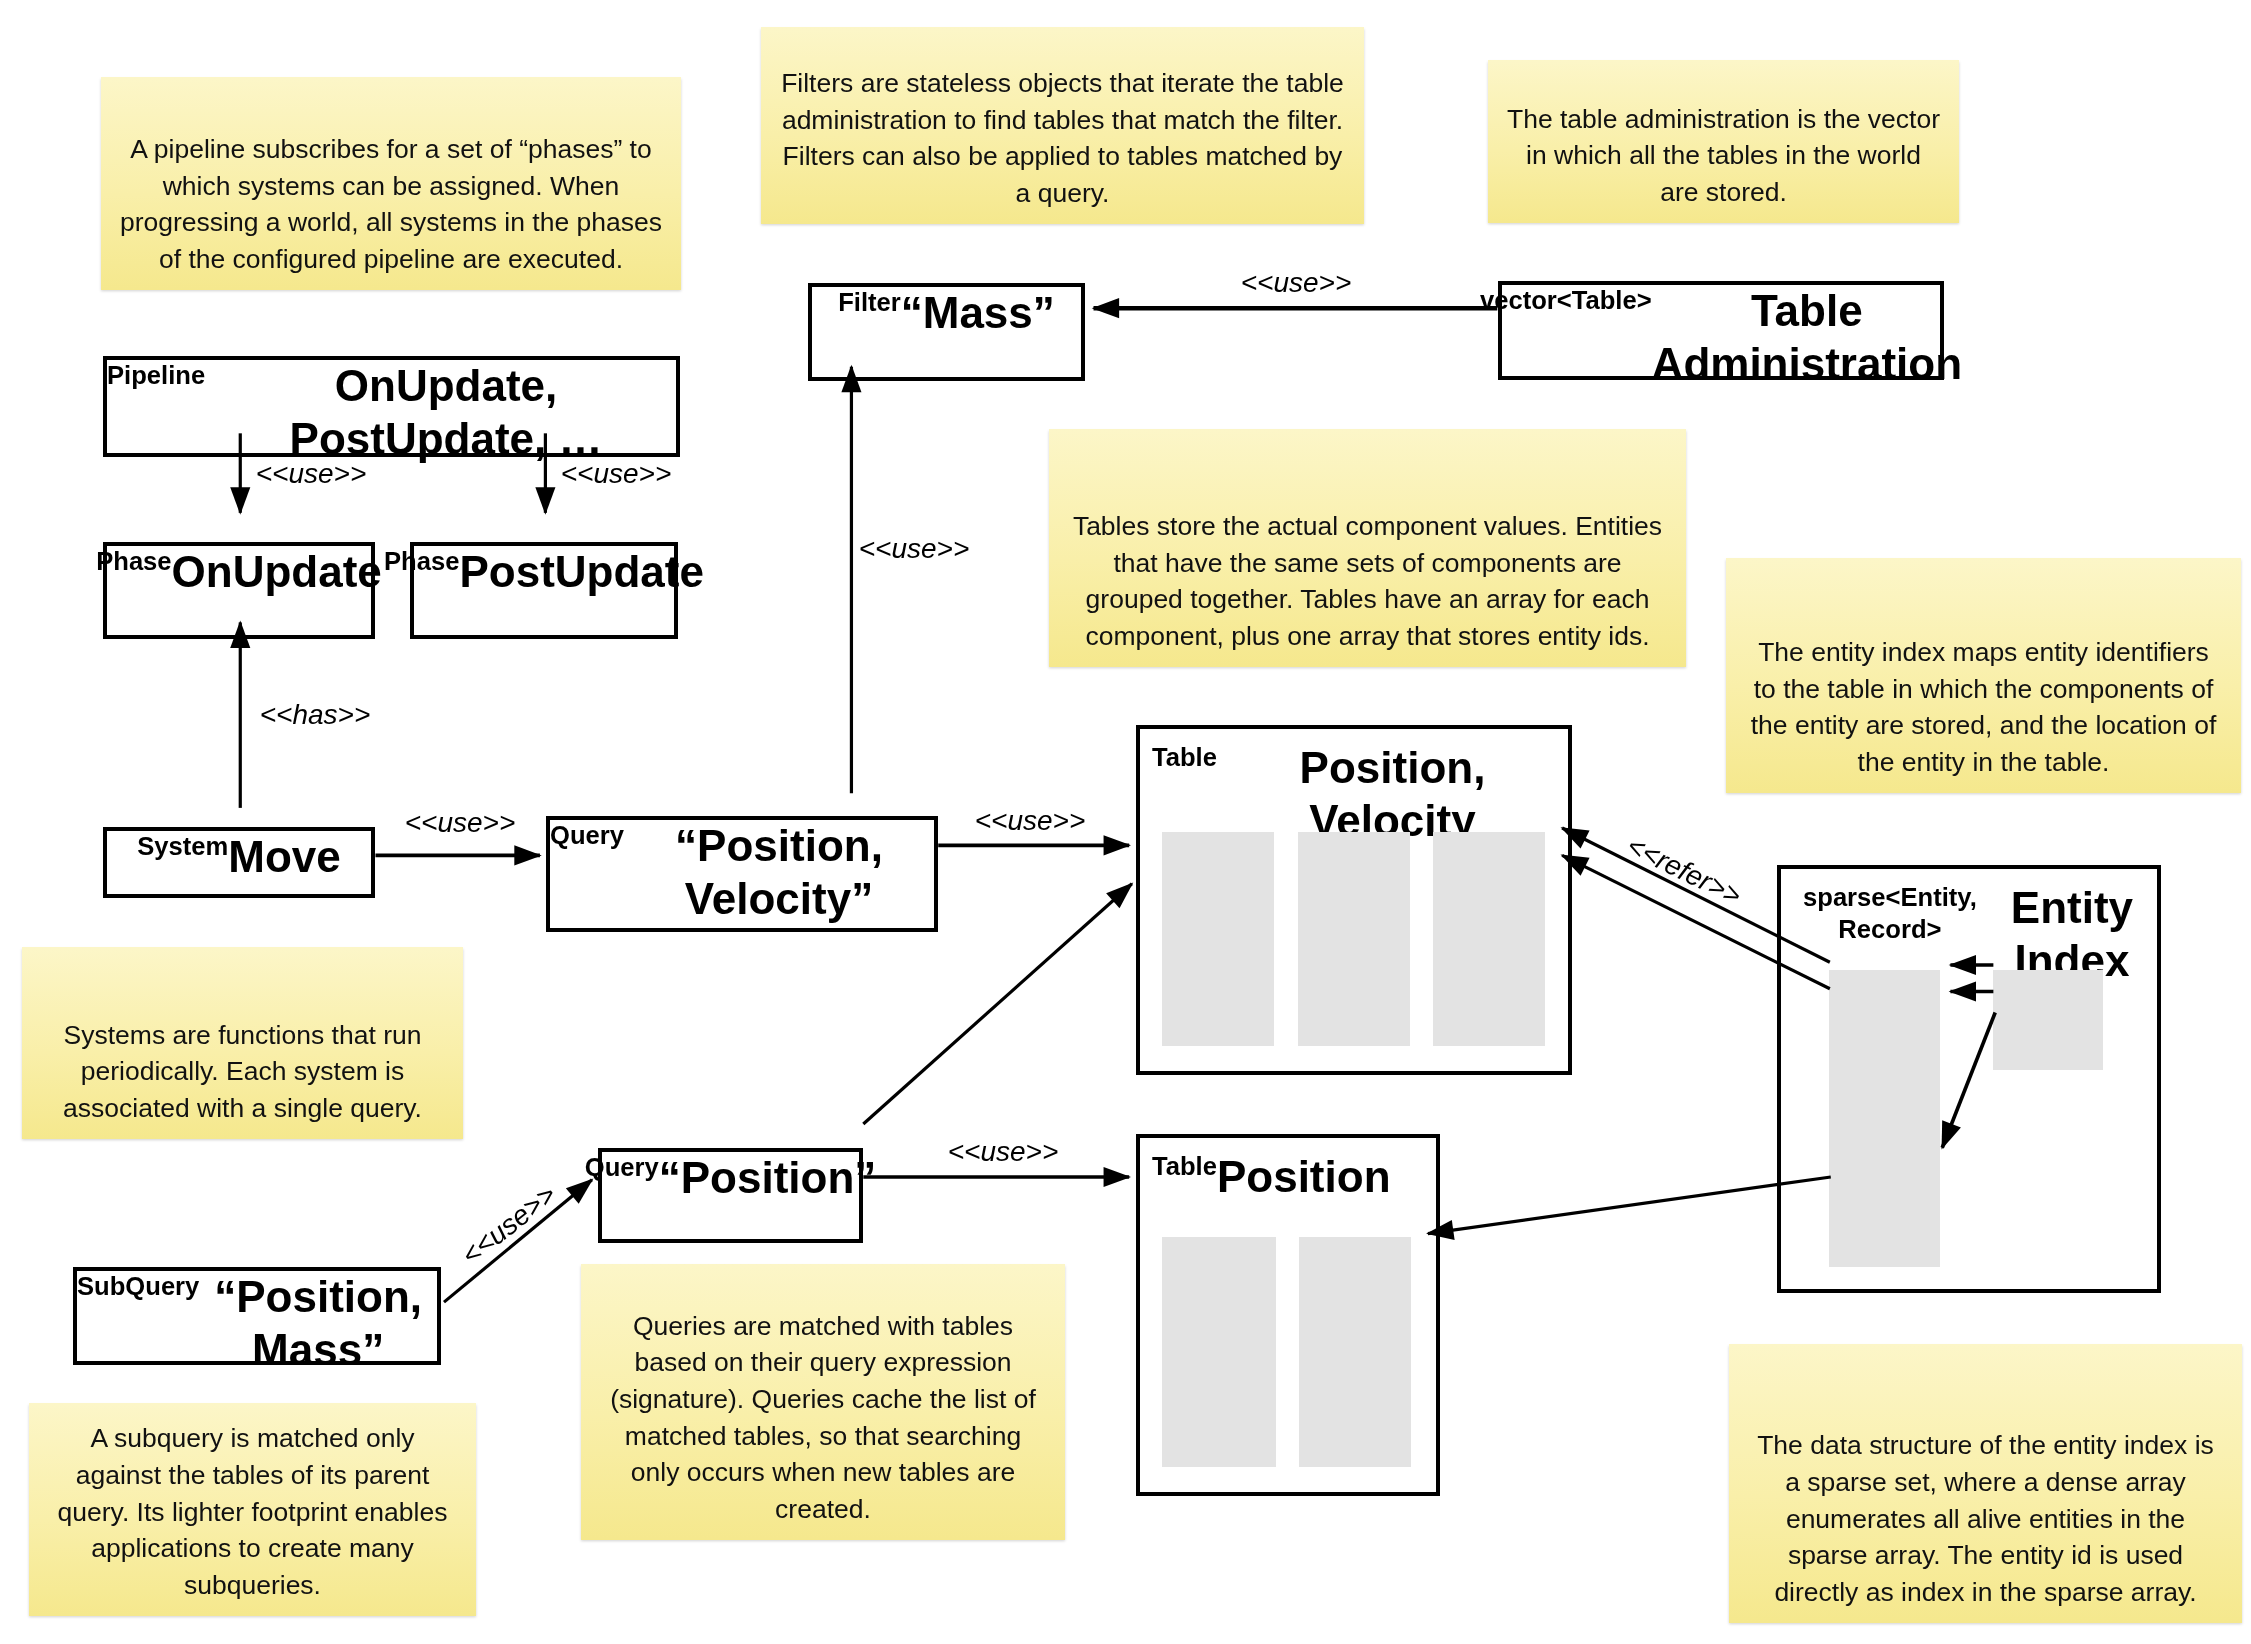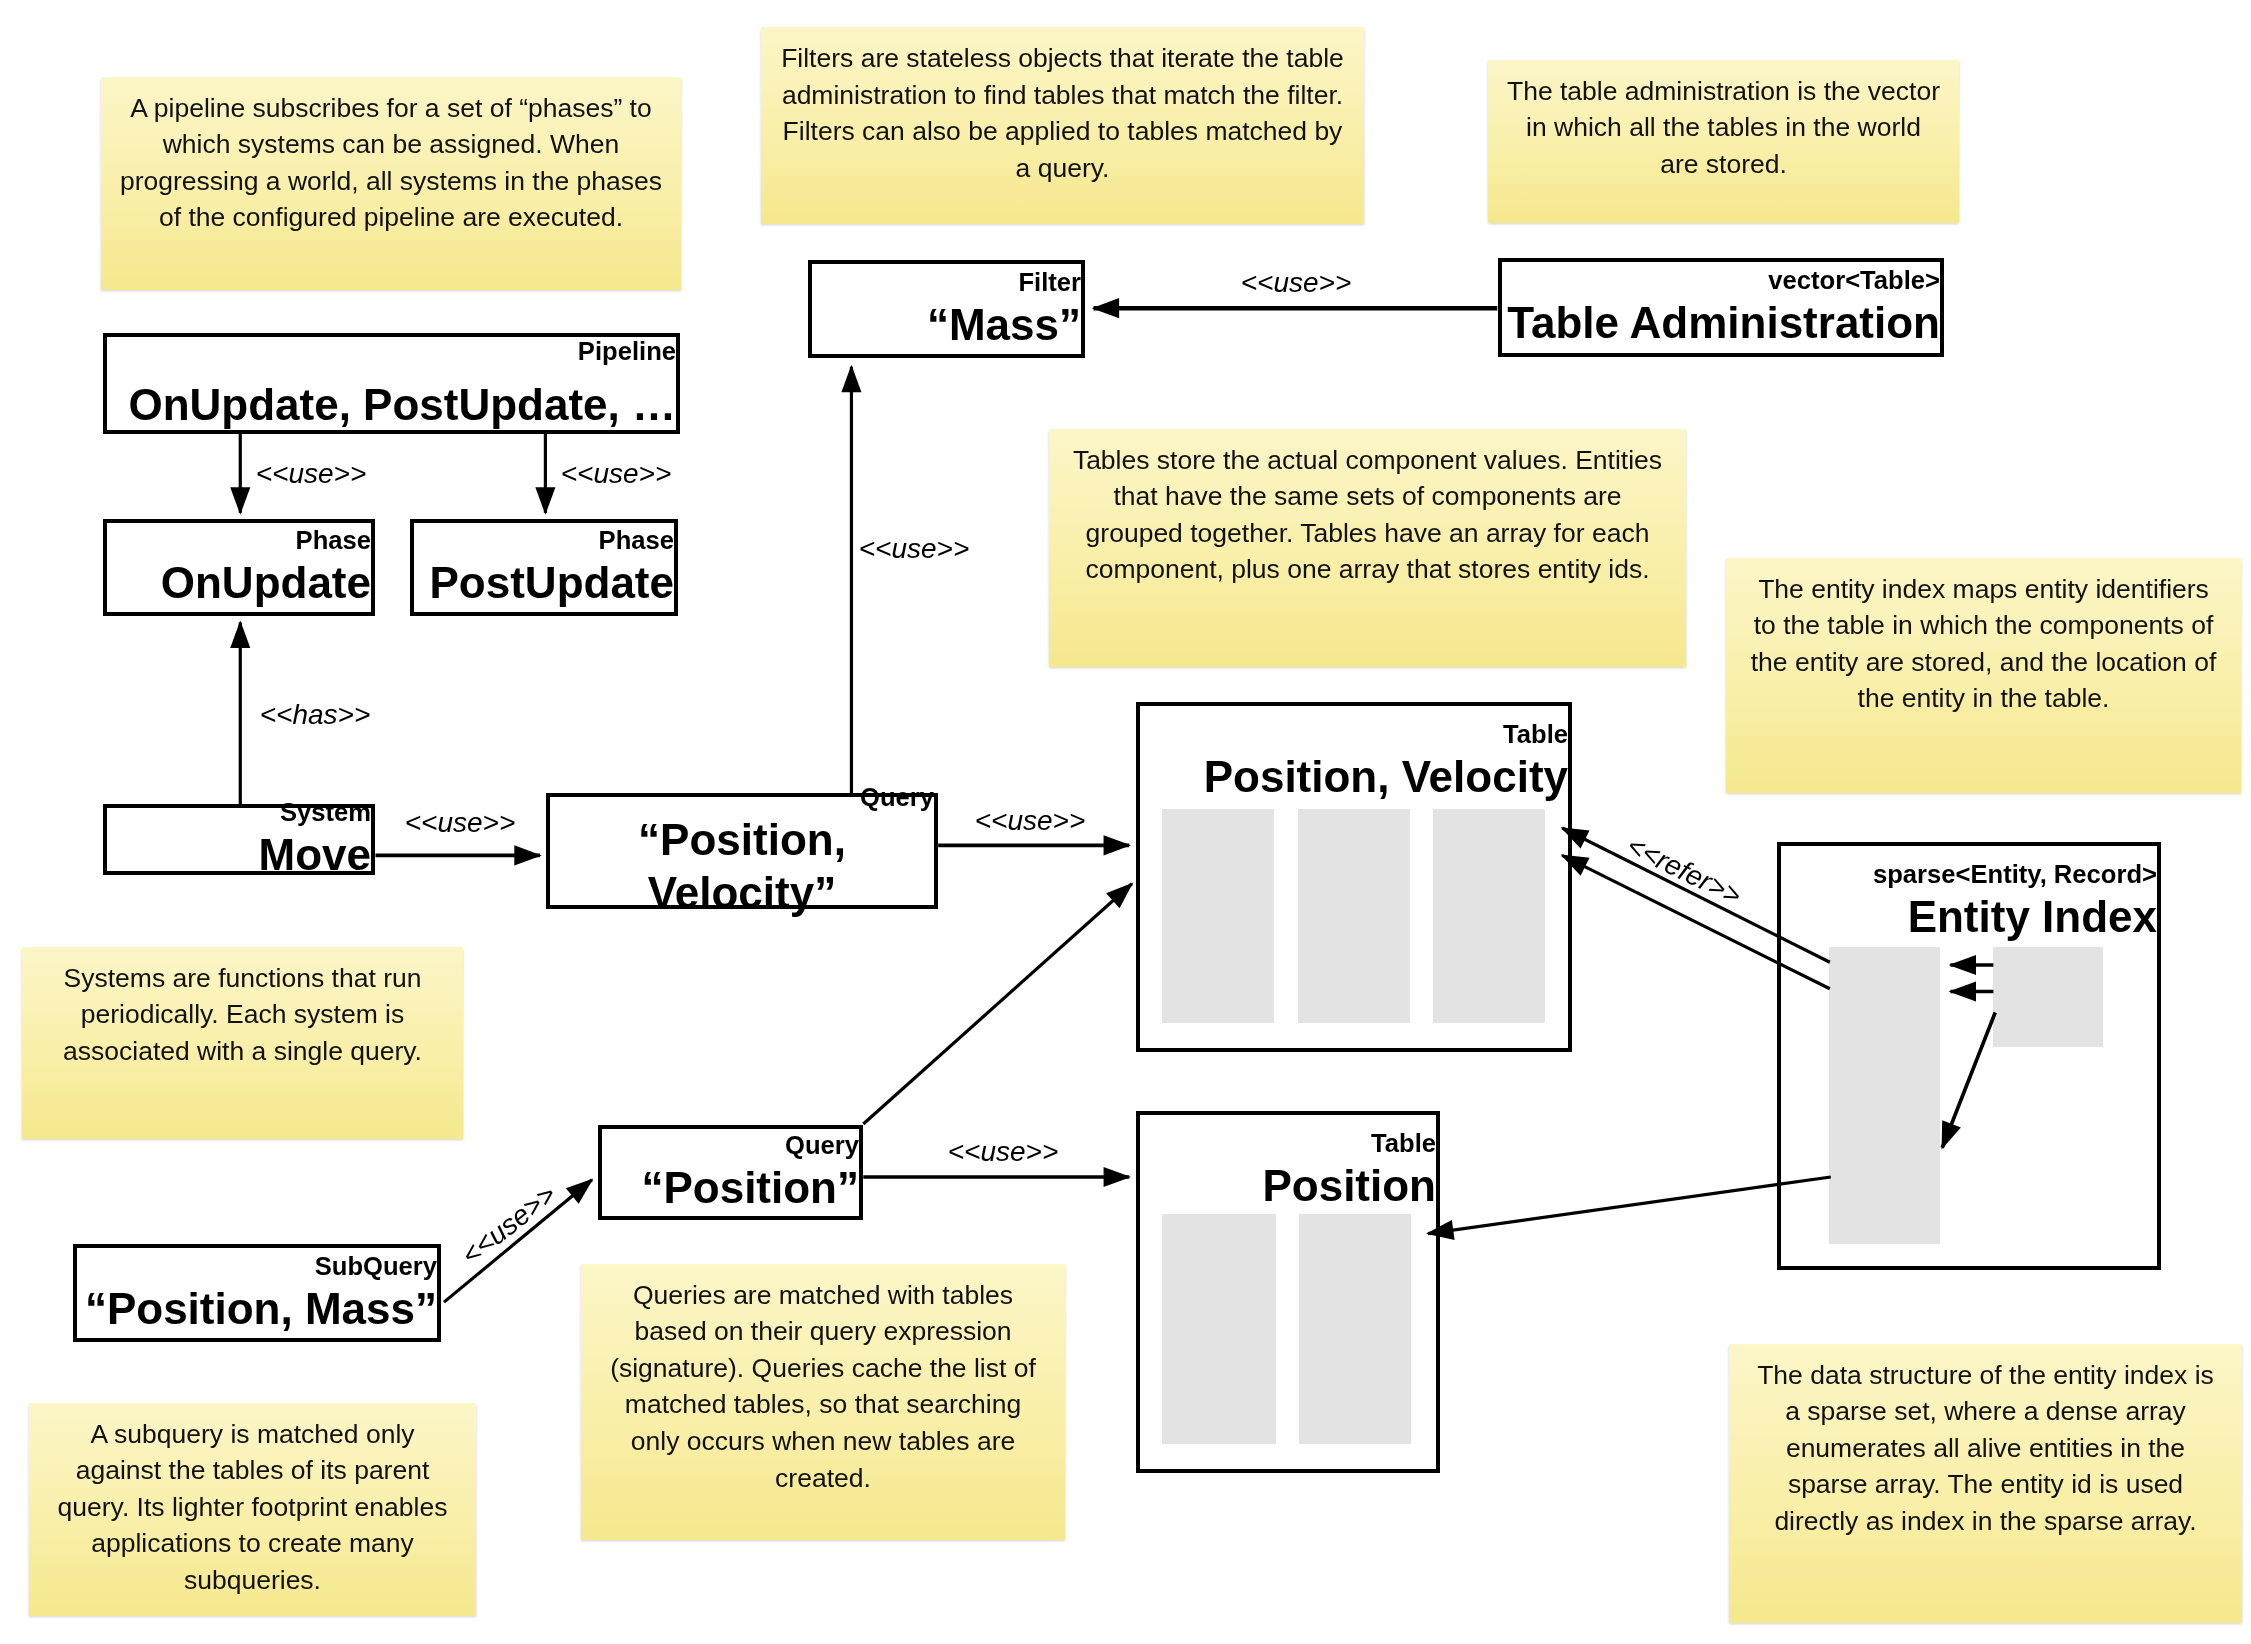--- a/index.html
+++ b/index.html
@@ -4,28 +4,29 @@
 <style>
   html,body{margin:0;padding:0;background:#ffffff;}
   #canvas{
     position:relative;width:2251px;height:1645px;background:#ffffff;overflow:hidden;
     font-family:"Liberation Sans","DejaVu Sans",sans-serif;color:#000;
   }
   .note{
     position:absolute;
     background:linear-gradient(180deg,#fcf6c8 0%,#f9efa9 55%,#f5e88d 100%);
     box-shadow:0 1.8px 2.7px rgba(0,0,0,0.18);
-    display:flex;align-items:flex-start;justify-content:center;
+    display:flex;align-items:flex-end;justify-content:center;
     text-align:center;font-size:26.5px;line-height:1.38;color:#111;
     padding:12.8px 18.3px;box-sizing:border-box;
   }
   .box{
     position:absolute;background:#ffffff;border:4.6px solid #000;box-sizing:border-box;
-    display:flex;flex-direction:column;align-items:flex-end;justify-content:center;
+    display:flex;align-items:flex-start;justify-content:center;
     text-align:center;
+    margin-top:23px;
   }
   .box .st{font-size:25.6px;font-weight:bold;line-height:1.25;}
   .box .bl{font-size:44px;font-weight:bold;line-height:1.2;}
   .box.tablebox{justify-content:flex-start;padding-top:12.8px;padding-left:12px;}
   .gray{position:absolute;background:#e3e3e3;}
   .elabel{
     position:absolute;font-size:28px;font-style:italic;white-space:nowrap;
     transform:translate(-50%,-50%);color:#000;
   }
   .elabel.rot-up{transform:translate(-50%,-50%) rotate(-38deg);}

